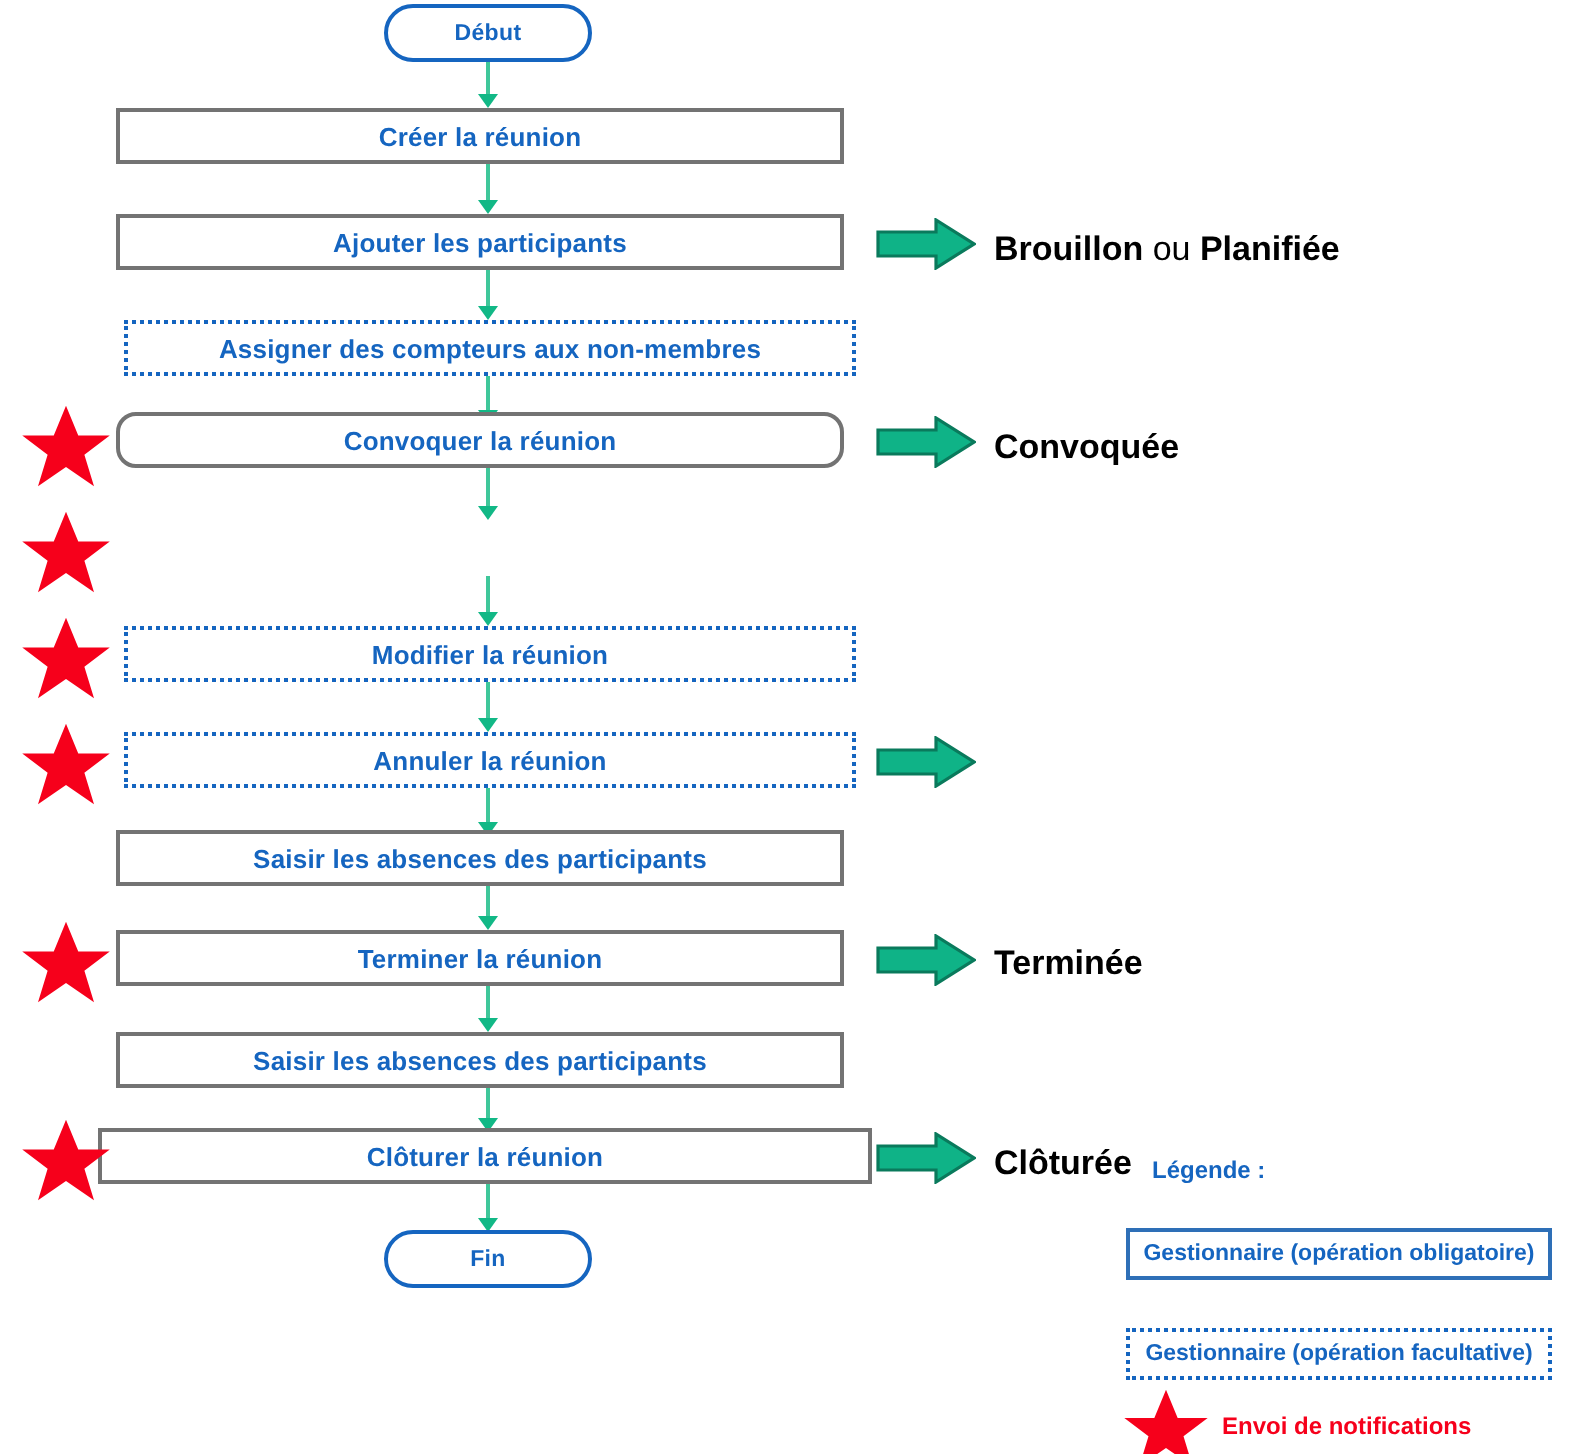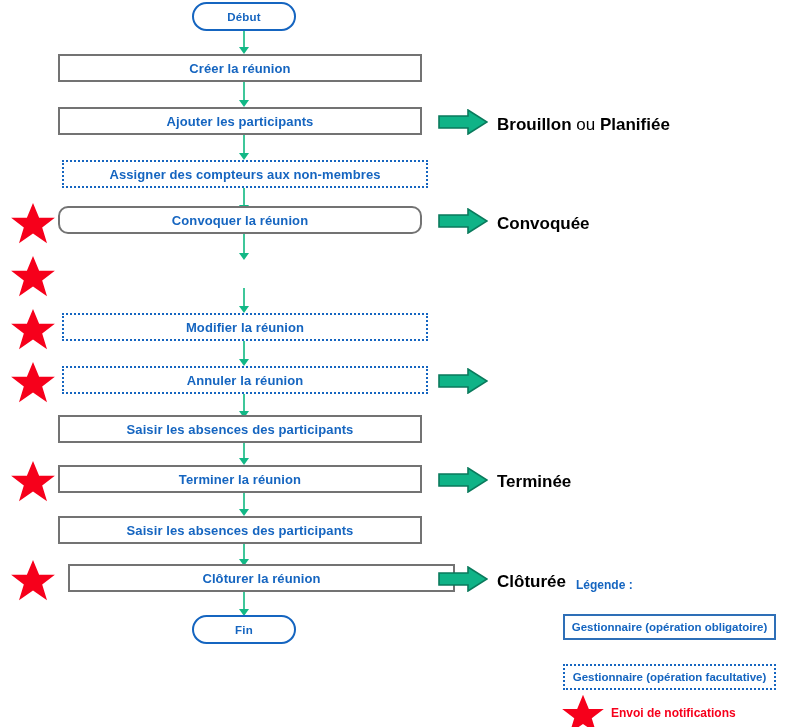--- a/index.html
+++ b/index.html
@@ -217,21 +217,21 @@
   </div>
 
   <div class="node solid" style="left:58px; top:516px; width:364px; height:28px;">
     <span>Saisir les absences des participants</span>
   </div>
   <div class="connector" style="left:238px; top:544px; height:22px;">
     <div class="shaft" style="height:16px;"></div>
     <div class="head" style="top:15px;"></div>
   </div>
 
-  <div class="node solid" style="left:68px; top:564px; width:387px; height:28px;">
+  <div class="node solid" style="left:49px; top:564px; width:387px; height:28px;">
     <span>Clôturer la réunion</span>
   </div>
   <div class="connector" style="left:238px; top:592px; height:24px;">
     <div class="shaft" style="height:18px;"></div>
     <div class="head" style="top:17px;"></div>
   </div>
 
   <div class="terminator" style="left:192px; top:615px; width:104px; height:29px;">
     <span>Fin</span>
   </div>

